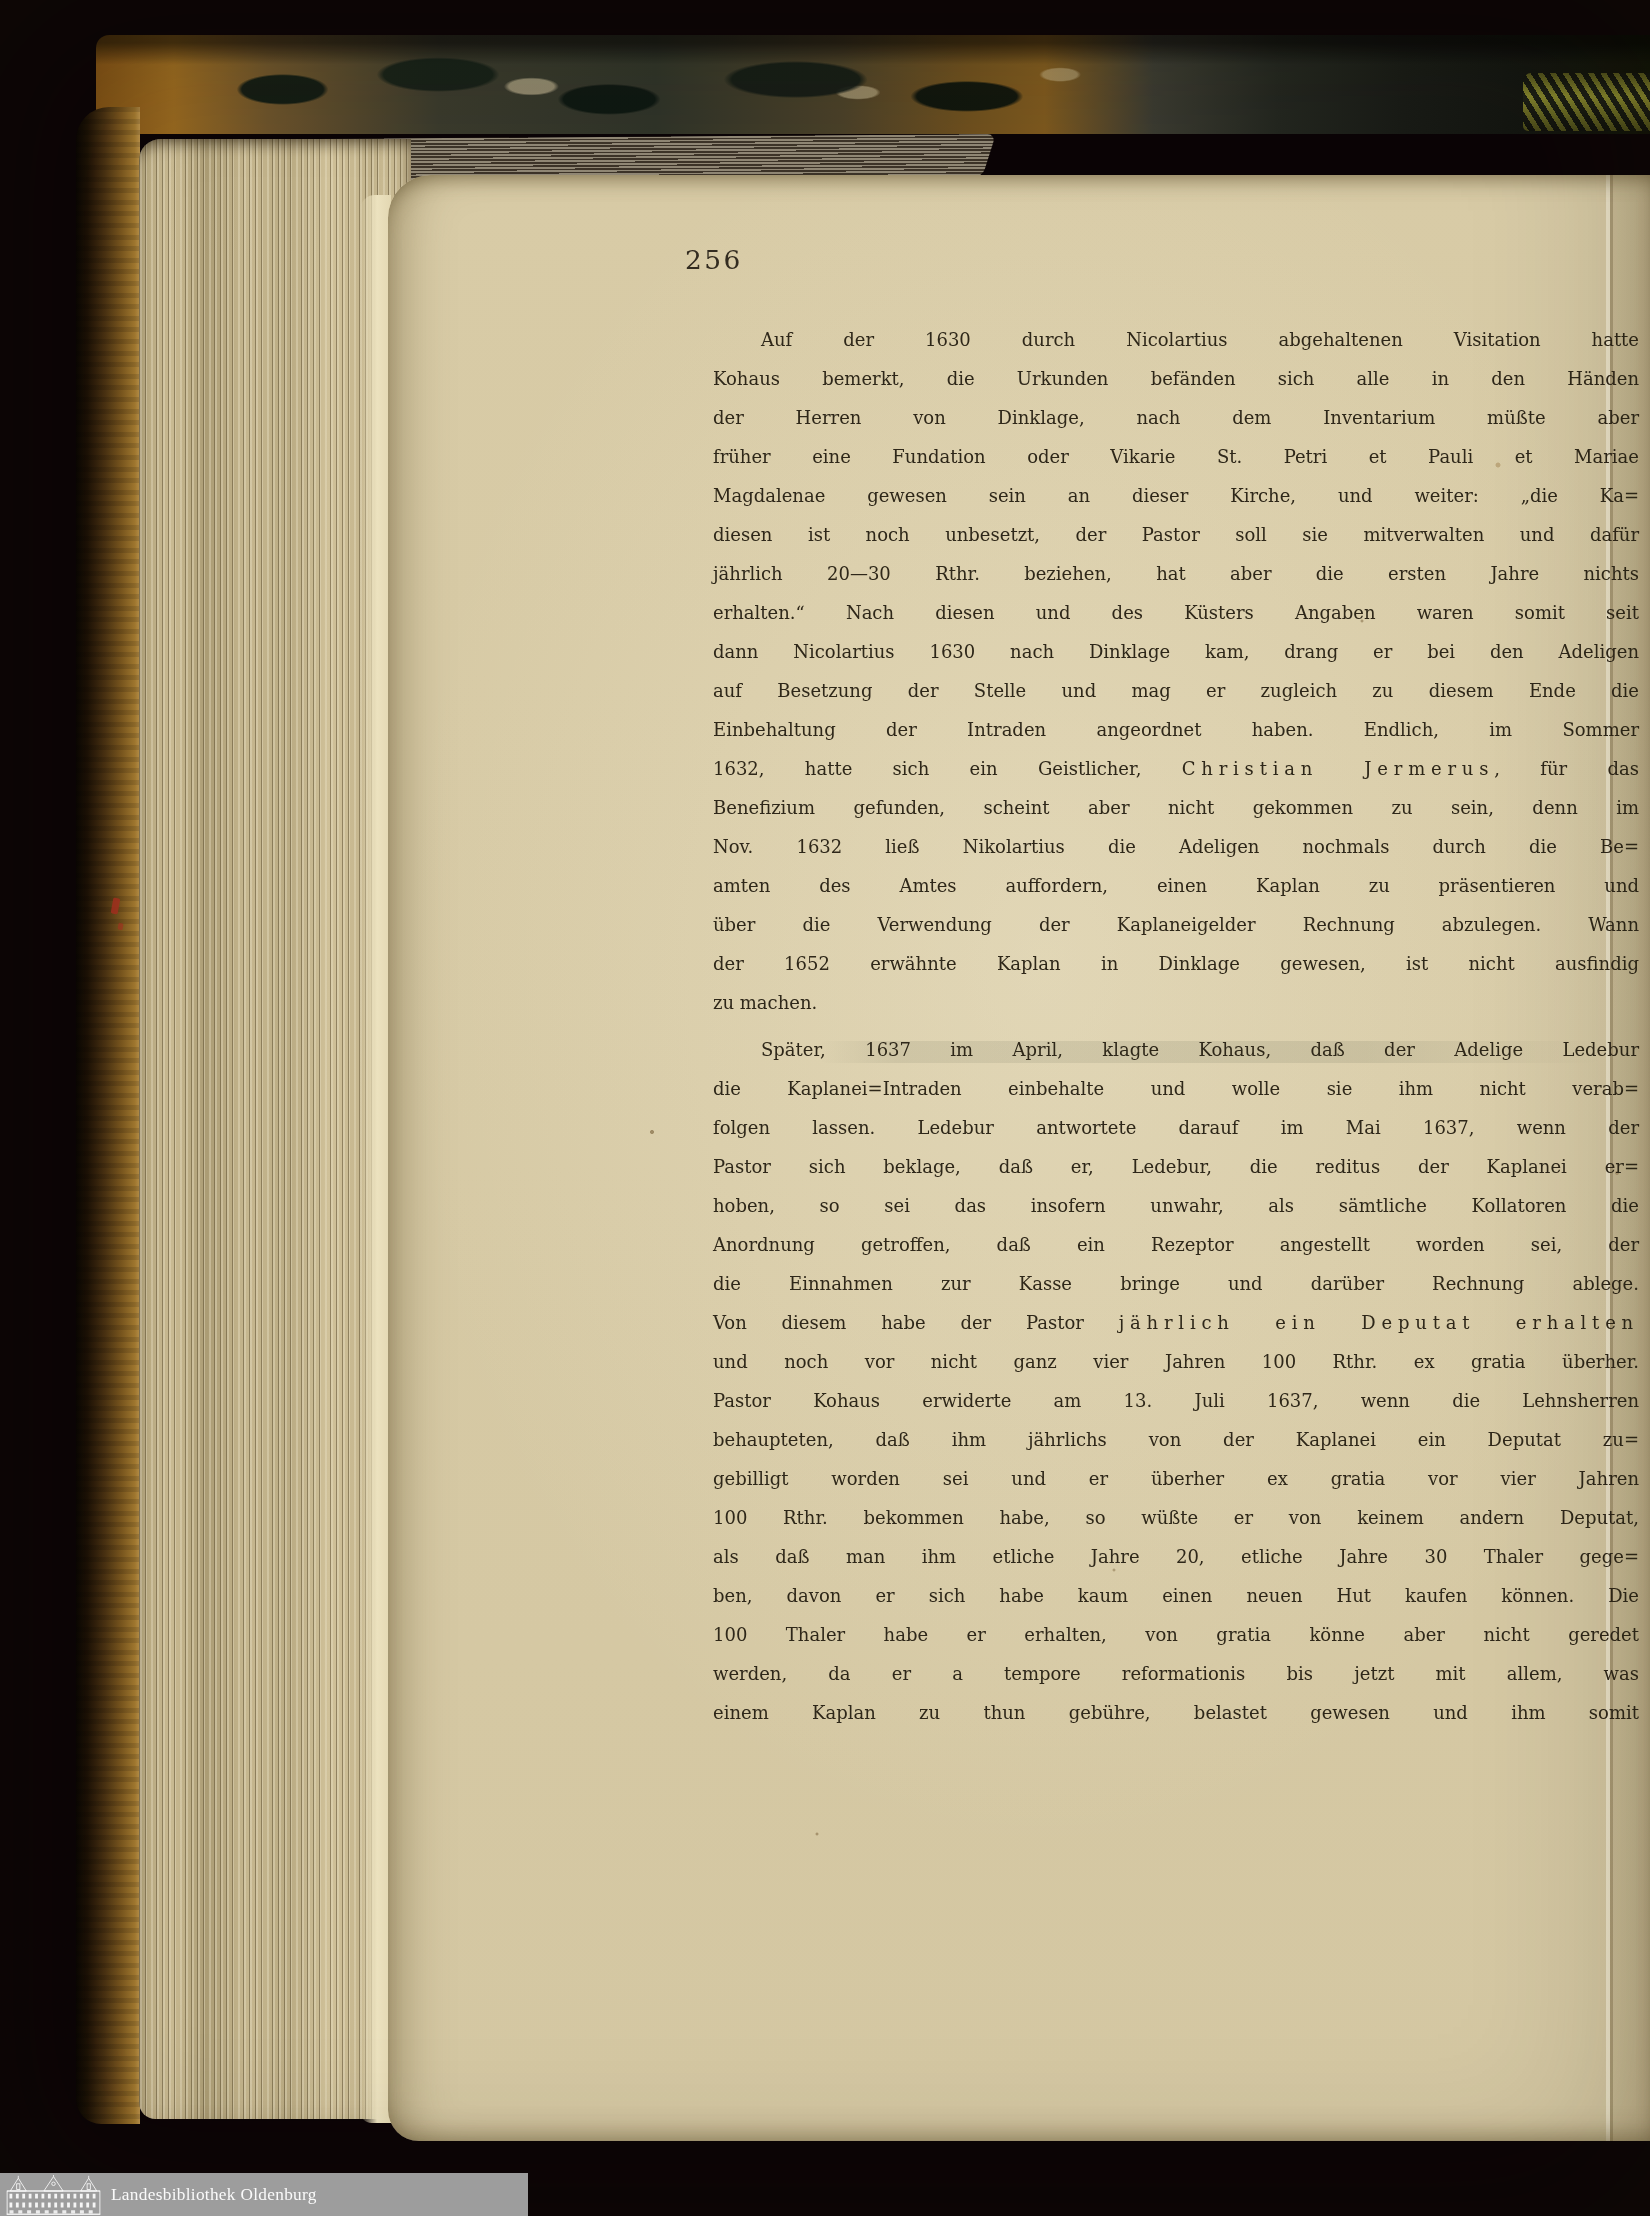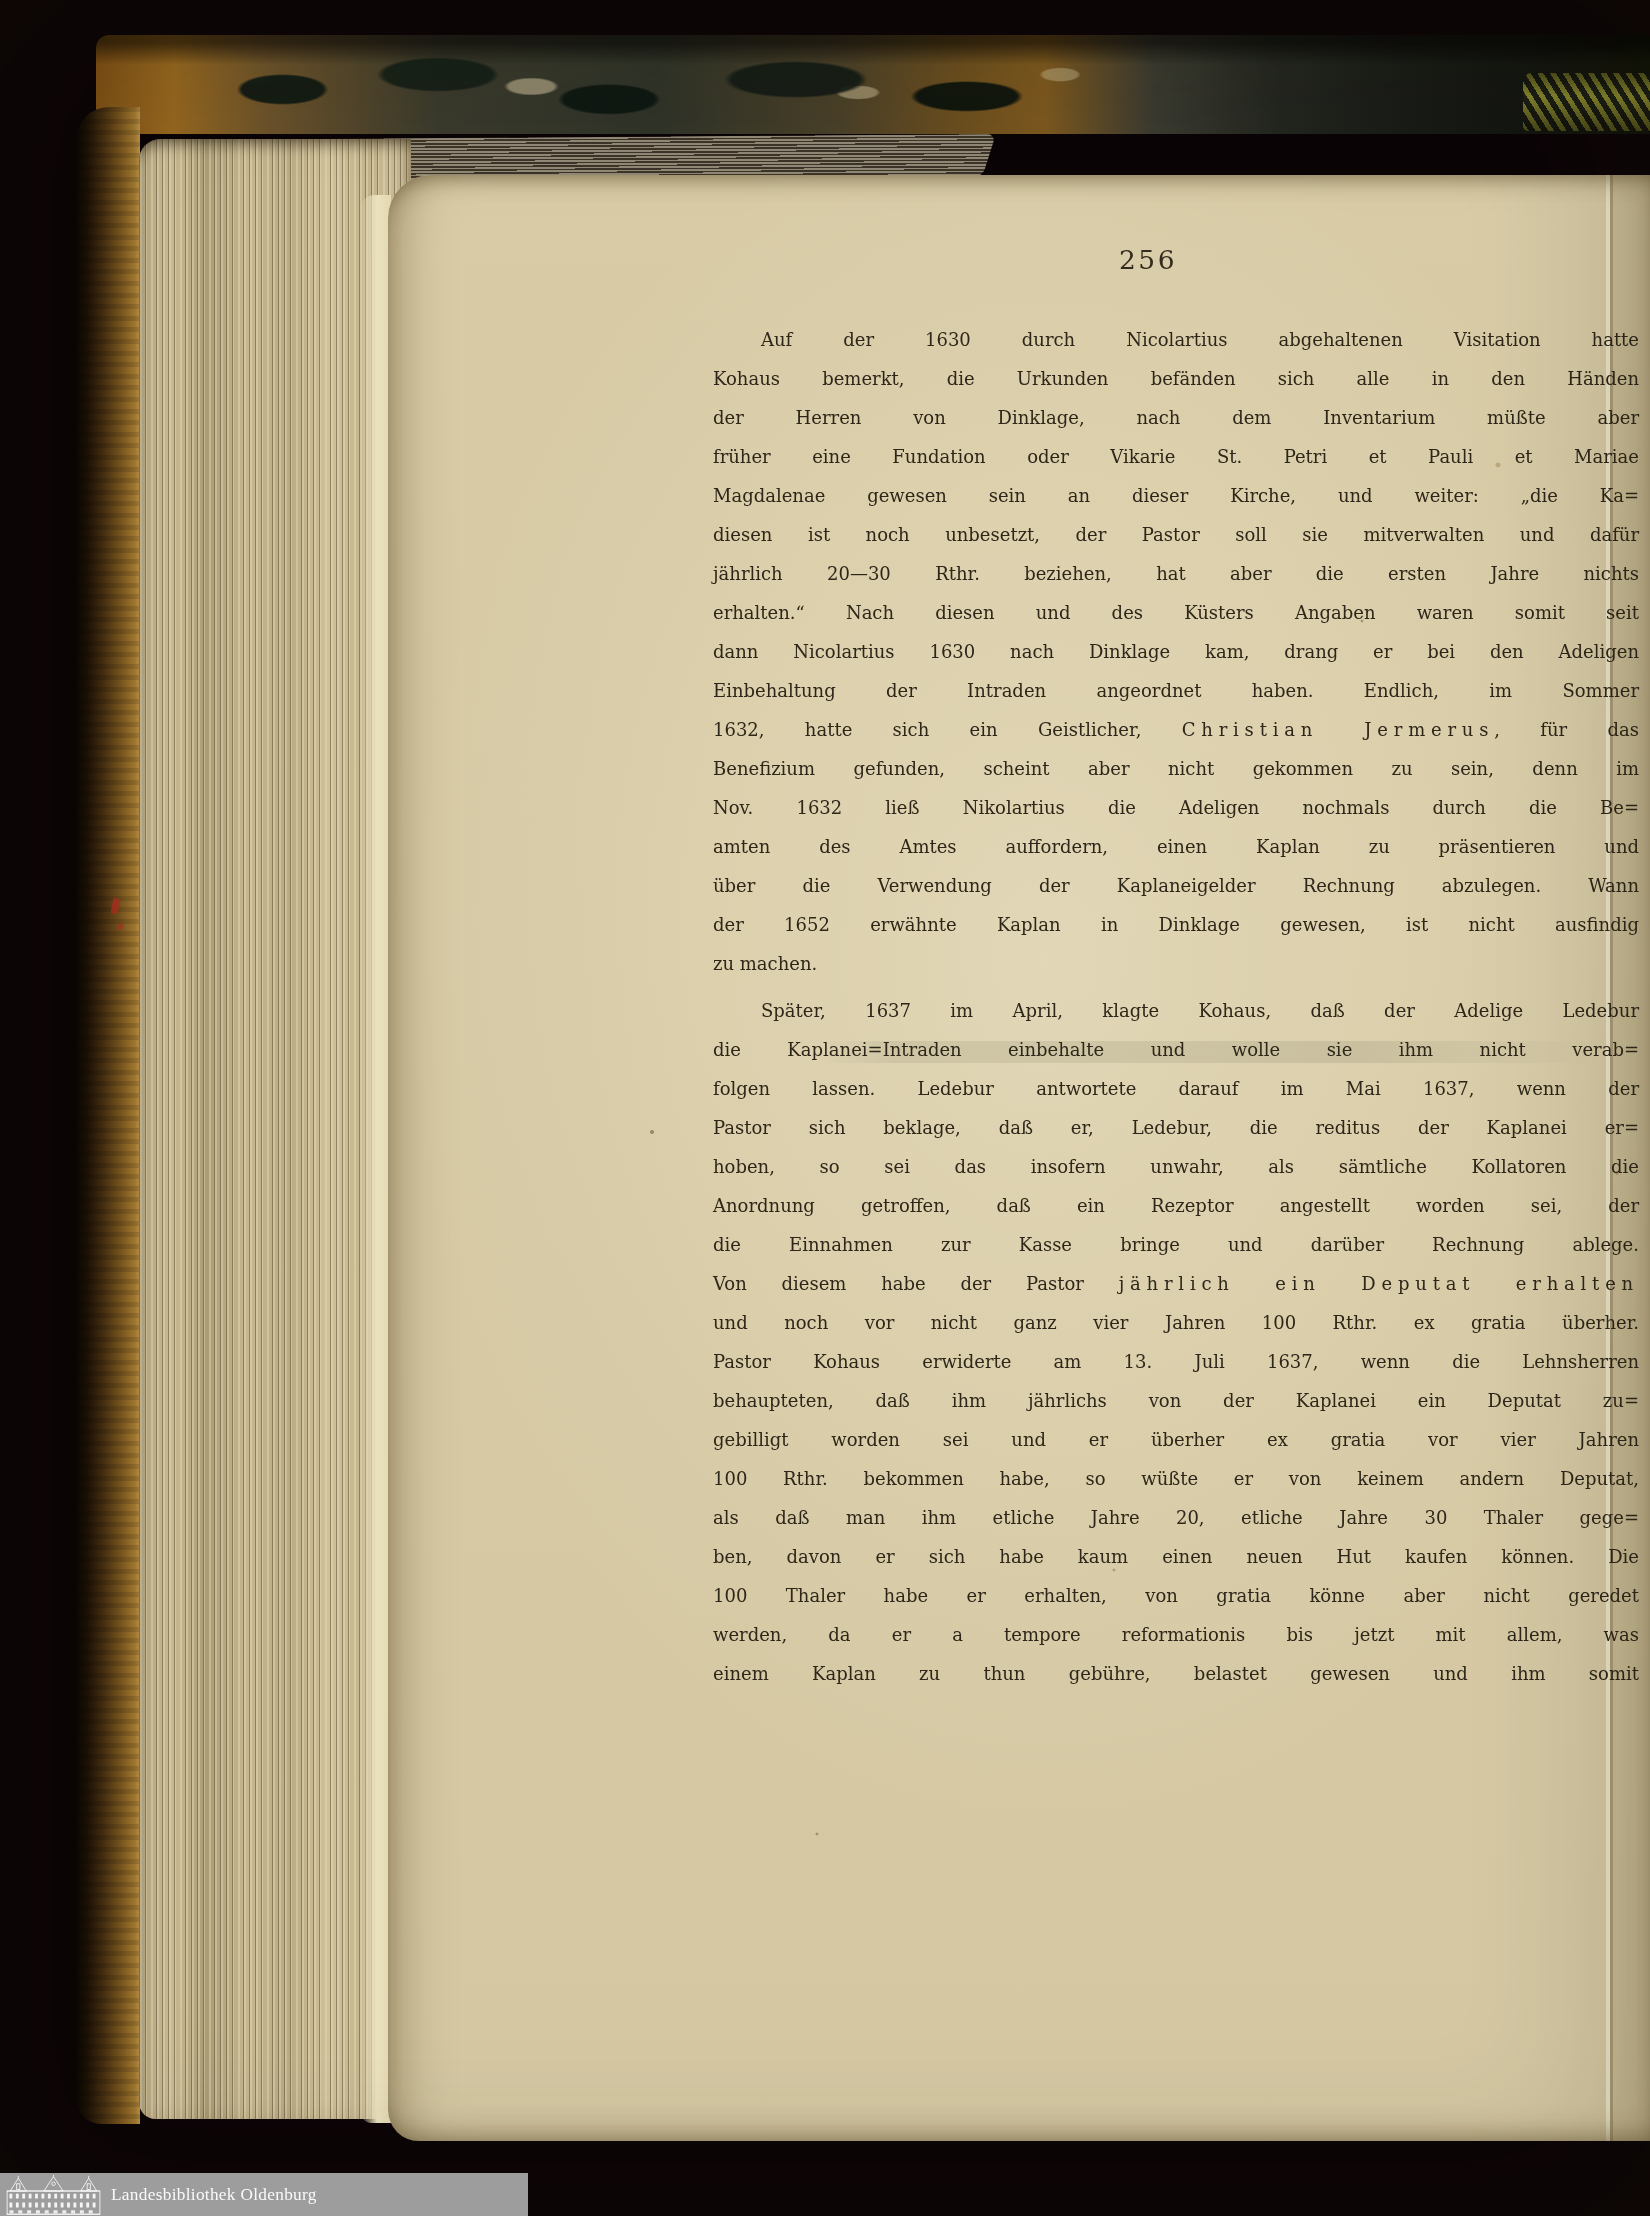--- a/index.html
+++ b/index.html
@@ -58,21 +58,21 @@
       radial-gradient(908px 1238px at 52% 40%, rgba(250,244,222,.3), transparent 72%),
       linear-gradient(var(--paper,#d8cba6),#d4c7a2);}
   .smudge{position:absolute;left:817px;top:1041px;width:784px;height:21.5px;z-index:5;border-radius:10px;
     background:linear-gradient(to right, rgba(125,125,100,0) 0%, rgba(125,125,100,.16) 10%, rgba(118,120,96,.18) 70%, rgba(125,125,100,0) 100%);}
   .red-speck{position:absolute;left:112px;top:898px;width:7.4px;height:15.7px;z-index:6;
     background:#a5301f;border-radius:1.7px;transform:rotate(10deg);opacity:.85;}
   .red-speck.small{left:118px;top:923px;width:5px;height:7.4px;opacity:.6;}
 
   
   .page-number{position:absolute;left:685px;top:244px;width:926px;z-index:6;
-    text-align:center;font-size:26.4px;letter-spacing:2.5px;color:#332c20;}
+    font-size:26.4px;letter-spacing:2.5px;color:#332c20;}
   .text-block{position:absolute;left:713px;top:320px;width:926px;z-index:6;
     color:var(--ink,#2e2719);font-size:18px;}
   .para + .para{margin-top:8px;}
   .line{height:39px;line-height:39px;text-align:justify;text-align-last:justify;}
   .line.lastline{text-align-last:left;}
   .line.indent{text-indent:48px;}
   .sp{letter-spacing:5.8px;}
 
   
   .vignette{position:absolute;inset:0;z-index:8;pointer-events:none;
@@ -105,20 +105,21 @@
     <div class="para">
       <div class="line indent">Auf der 1630 durch Nicolartius abgehaltenen Visitation hatte</div>
       <div class="line">Kohaus bemerkt, die Urkunden befänden sich alle in den Händen</div>
       <div class="line">der Herren von Dinklage, nach dem Inventarium müßte aber</div>
       <div class="line">früher eine Fundation oder Vikarie St. Petri et Pauli et Mariae</div>
       <div class="line">Magdalenae gewesen sein an dieser Kirche, und weiter: „die Ka=</div>
       <div class="line">diesen ist noch unbesetzt, der Pastor soll sie mitverwalten und dafür</div>
       <div class="line">jährlich 20—30 Rthr. beziehen, hat aber die ersten Jahre nichts</div>
       <div class="line">erhalten.“ Nach diesen und des Küsters Angaben waren somit seit</div>
       <div class="line">dann Nicolartius 1630 nach Dinklage kam, drang er bei den Adeligen</div>
+      <div class="line">auf Besetzung der Stelle und mag er zugleich zu diesem Ende die</div>
       <div class="line">Einbehaltung der Intraden angeordnet haben. Endlich, im Sommer</div>
       <div class="line">1632, hatte sich ein Geistlicher, <span class="sp">Christian Jermerus</span>, für das</div>
       <div class="line">Benefizium gefunden, scheint aber nicht gekommen zu sein, denn im</div>
       <div class="line">Nov. 1632 ließ Nikolartius die Adeligen nochmals durch die Be=</div>
       <div class="line">amten des Amtes auffordern, einen Kaplan zu präsentieren und</div>
       <div class="line">über die Verwendung der Kaplaneigelder Rechnung abzulegen. Wann</div>
       <div class="line">der 1652 erwähnte Kaplan in Dinklage gewesen, ist nicht ausfindig</div>
       <div class="line lastline">zu machen.</div>
     </div>
     <div class="para">

